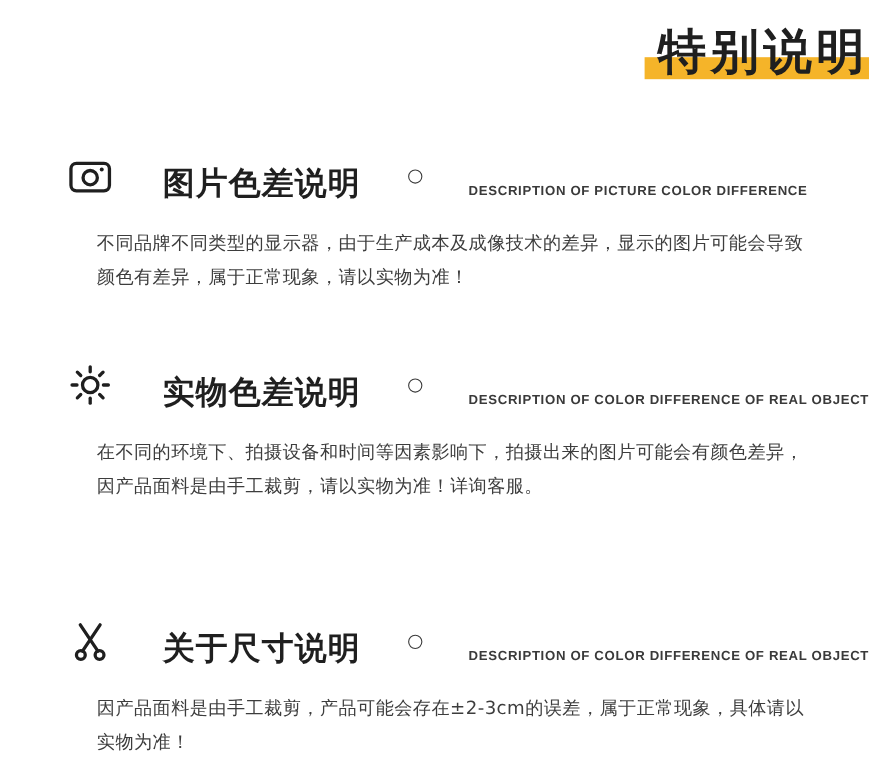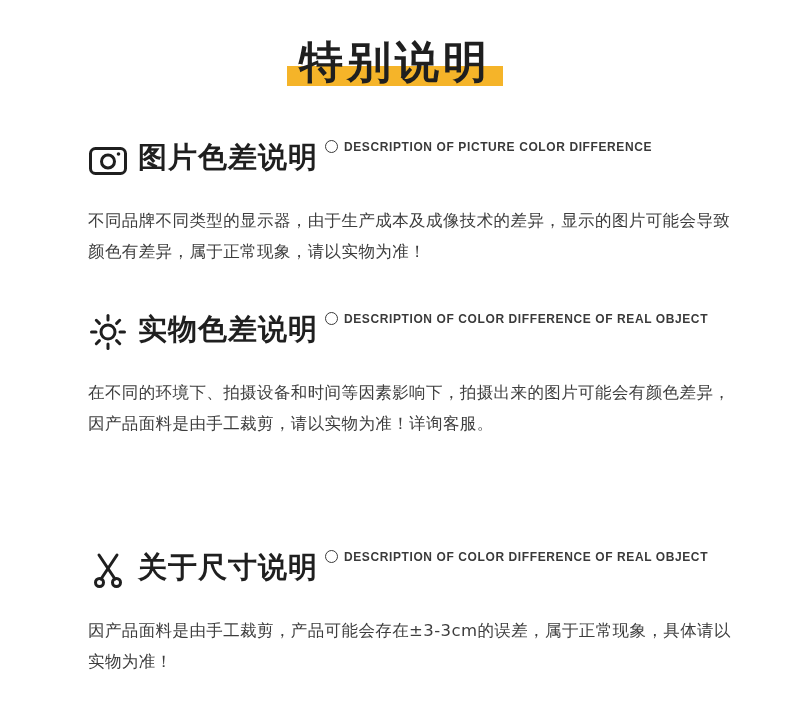--- a/index.html
+++ b/index.html
@@ -18,22 +18,22 @@
   .page {
     position: relative;
     width: 790px;
     height: 704px;
   }
 
   
   .title-wrap {
     position: relative;
     width: 100%;
-    text-align: center;
-    padding-top: 36px;
+    text-align: right;
+    padding-top: 22px;
     height: 78px;
     box-sizing: border-box;
   }
   .title-inner {
     position: relative;
     display: inline-block;
   }
   .title-highlight {
     position: absolute;
     left: -12px;
@@ -54,26 +54,28 @@
     font-family: "DejaVu Sans", "Liberation Sans", sans-serif;
   }
 
   
   .section {
     position: absolute;
     left: 0;
     width: 790px;
   }
   .sec1 { top: 140px; }
-  .sec2 { top: 312px; }
-  .sec3 { top: 550px; }
+  .sec2 { top: 330px; }
+  .sec3 { top: 563px; }
 
   .head-row {
     display: flex;
-    padding-left: 88px;
+    align-items: flex-end;
+    padding-left: 62px;
+    gap: 36px;
   }
   .head-icon {
     width: 40px;
     height: 40px;
     margin-right: 10px;
     margin-bottom: 3px;
     flex: 0 0 auto;
   }
   .head-cn {
     font-size: 29px;
@@ -176,16 +178,16 @@
             <line x1="29" y1="5" x2="13" y2="29"></line>
             <circle cx="11.5" cy="32.5" r="4"></circle>
             <circle cx="28.5" cy="32.5" r="4"></circle>
           </g>
         </svg>
       </span>
       <span class="head-cn">关于尺寸说明</span>
       <span class="head-circle"></span>
       <span class="head-en">DESCRIPTION OF COLOR DIFFERENCE OF REAL OBJECT</span>
     </div>
-    <div class="body-text">因产品面料是由手工裁剪，产品可能会存在±3-3cm的误差，属于正常现象，具体请以实物为准！</div>
+    <div class="body-text">因产品面料是由手工裁剪，产品可能会存在±2-3cm的误差，属于正常现象，具体请以实物为准！</div>
   </div>
 
 </div>
 
 </body></html>

